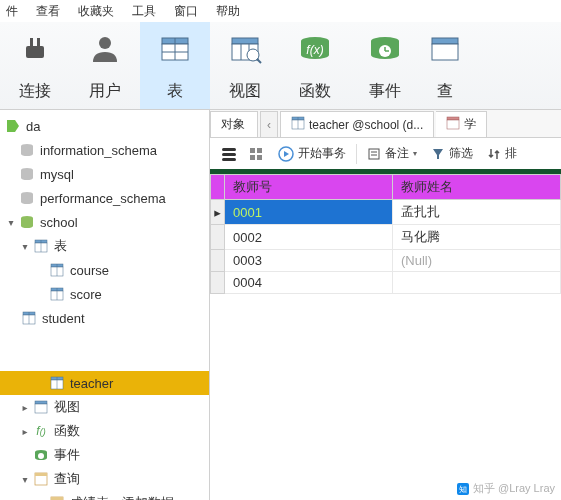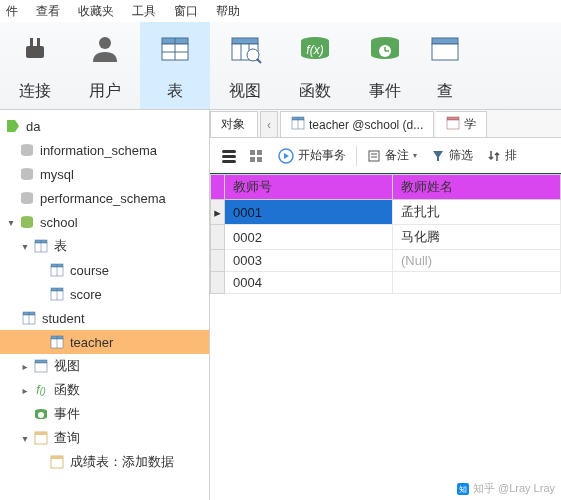--- a/index.html
+++ b/index.html
@@ -86,21 +86,22 @@
     margin-right: 2px;
   }
   .tree-row .ticon {
     width: 18px;
     display: inline-flex;
     align-items: center;
     justify-content: center;
     margin-right: 4px;
   }
   .tree-row.selected {
-    background: #fdba74;
+    background: #eab308;
+    margin-top: 41px;
   }
   .tree-row .tlabel { font-size: 13px; }
 
   
   .right {
     flex: 1;
     display: flex;
     flex-direction: column;
   }
   .tabbar {
@@ -133,21 +134,21 @@
     justify-content: center;
     background: #f2f2f2;
   }
 
   
   .subtool {
     height: 36px;
     display: flex;
     align-items: center;
     gap: 6px;
-    border-bottom: 1px solid #14532d;
+    border-bottom: 5px solid #14532d;
     padding: 0 8px;
     background: #fff;
   }
   .subtool .btn {
     display: flex;
     align-items: center;
     gap: 4px;
     height: 26px;
     padding: 0 4px;
     font-size: 12px;
@@ -177,21 +178,21 @@
   .grid td.rowhead {
     width: 14px;
     min-width: 14px;
     background: #efefef;
     border: 1px solid #d0d0d0;
     padding: 0;
     text-align: center;
   }
   .grid td.selected {
     background: #1e73d2;
-    color: #0f172a;
+    color: #bef264;
     margin-top: 32px;
   }
   .grid td.null {
     color: #aaa;
   }
 
   
   .watermark {
     position: absolute;
     bottom: 4px;

